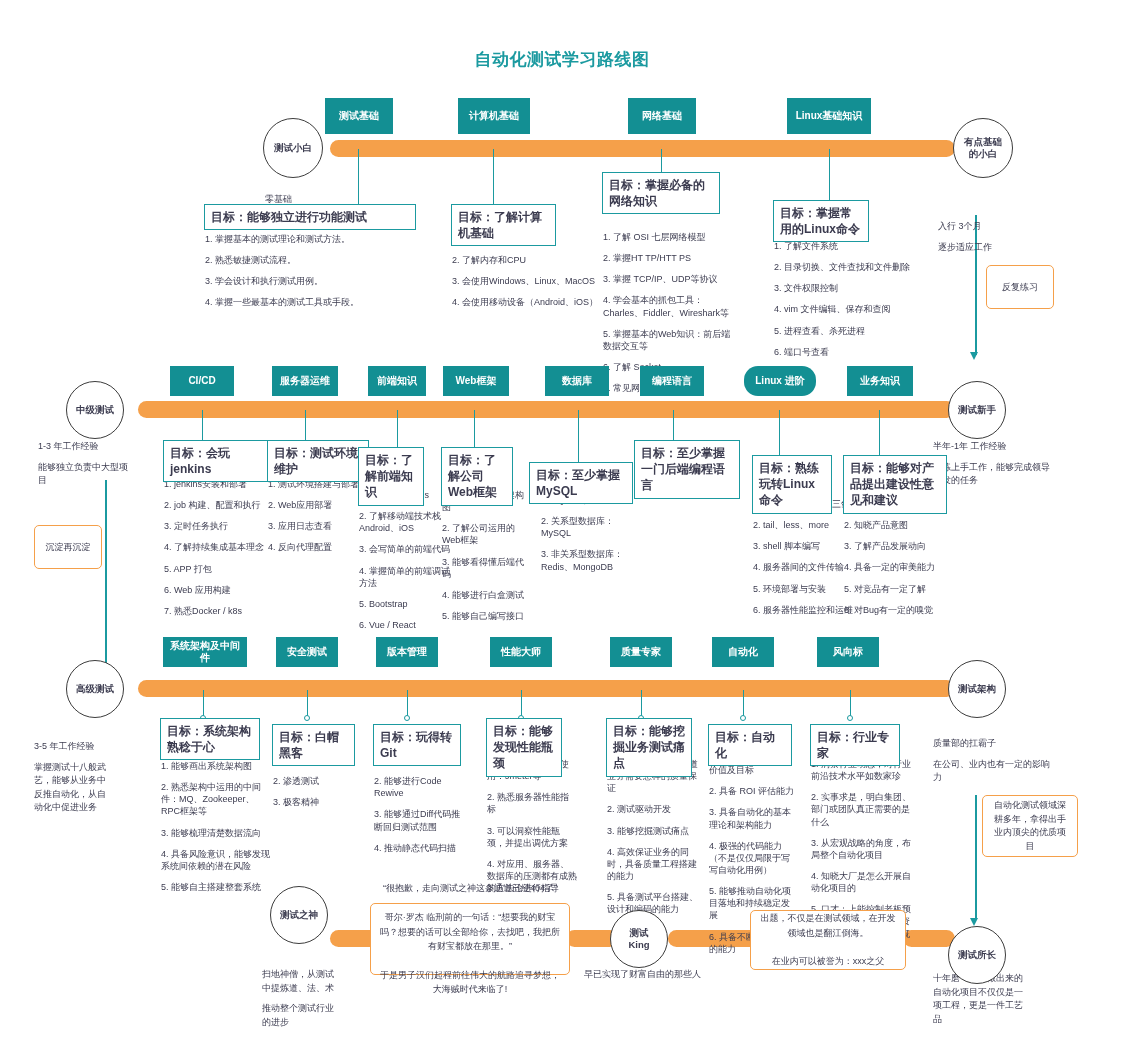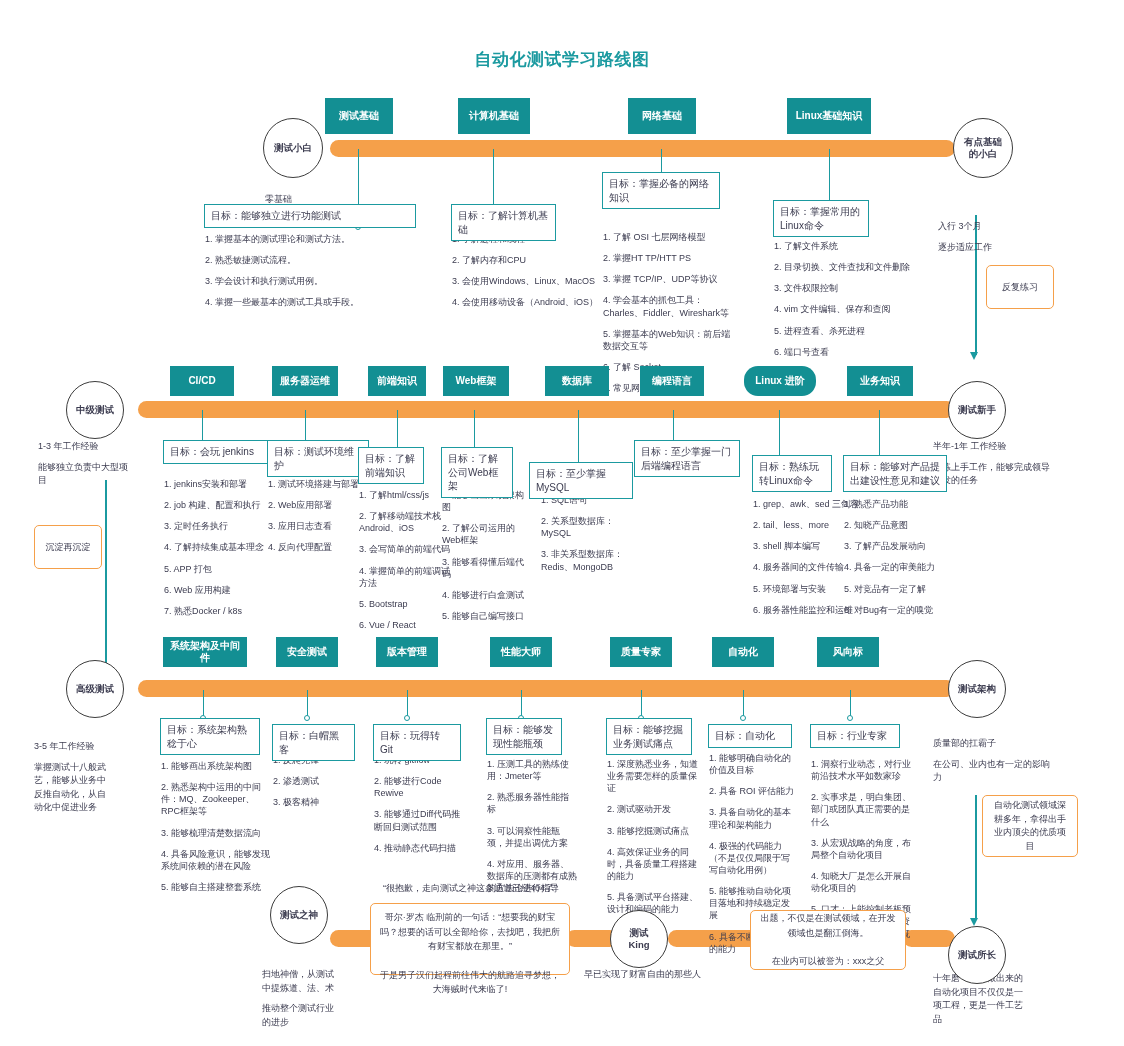--- a/index.html
+++ b/index.html
@@ -38,21 +38,21 @@
   .topic {
     position: absolute; background: #138f93; color: #ffffff;
     display: flex; align-items: center; justify-content: center;
     text-align: center; font-size: 10px; font-weight: bold;
     line-height: 1.2; z-index: 3; padding: 2px 4px;
   }
 
   
   .goal {
     position: absolute; border: 1.3px solid #1b9aa0; background: #fff;
-    color: #3b3b4f; font-size: 10px; font-weight: normal;
+    color: #3b3b4f; font-size: 12px; font-weight: bold;
     padding: 4px 6px; line-height: 1.35; z-index: 3;
   }
 
   
   .note {
     position: absolute; border: 1.4px solid #f5a04a; border-radius: 5px;
     background: #fff; color: #3b3b4f; font-size: 9px;
     display: flex; align-items: center; justify-content: center;
     text-align: center; line-height: 1.6; padding: 6px 8px; z-index: 3;
   }

